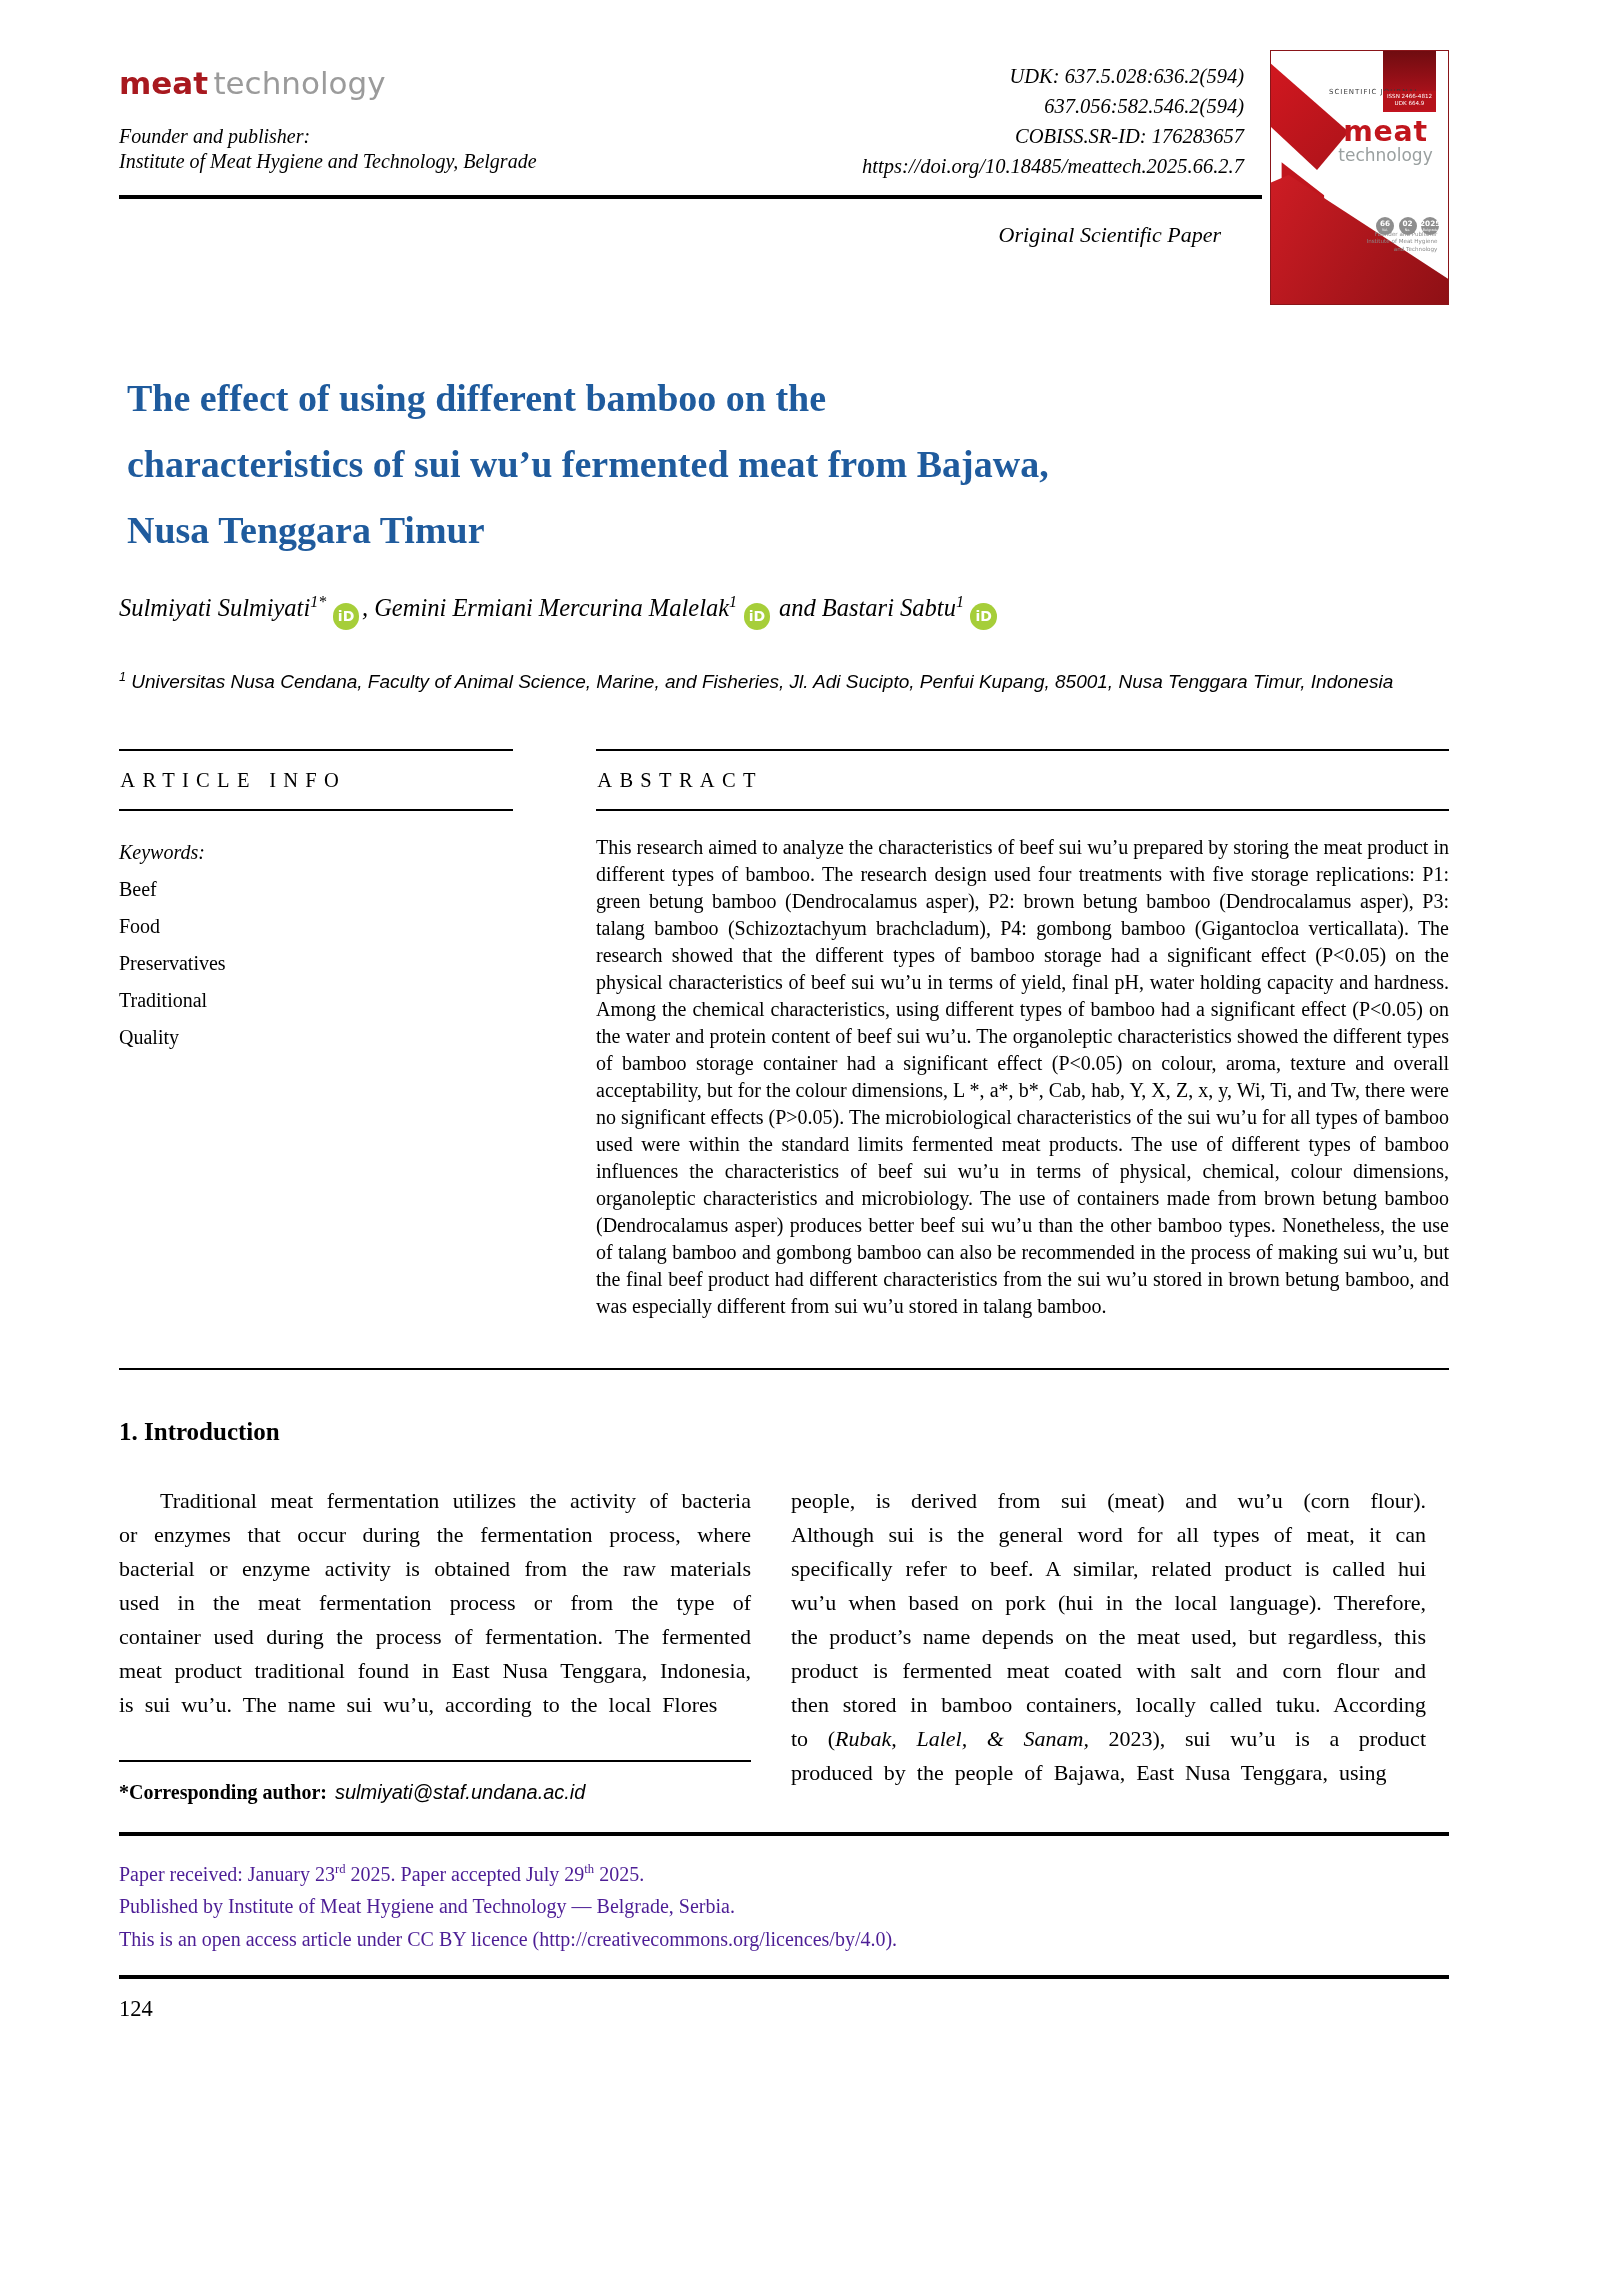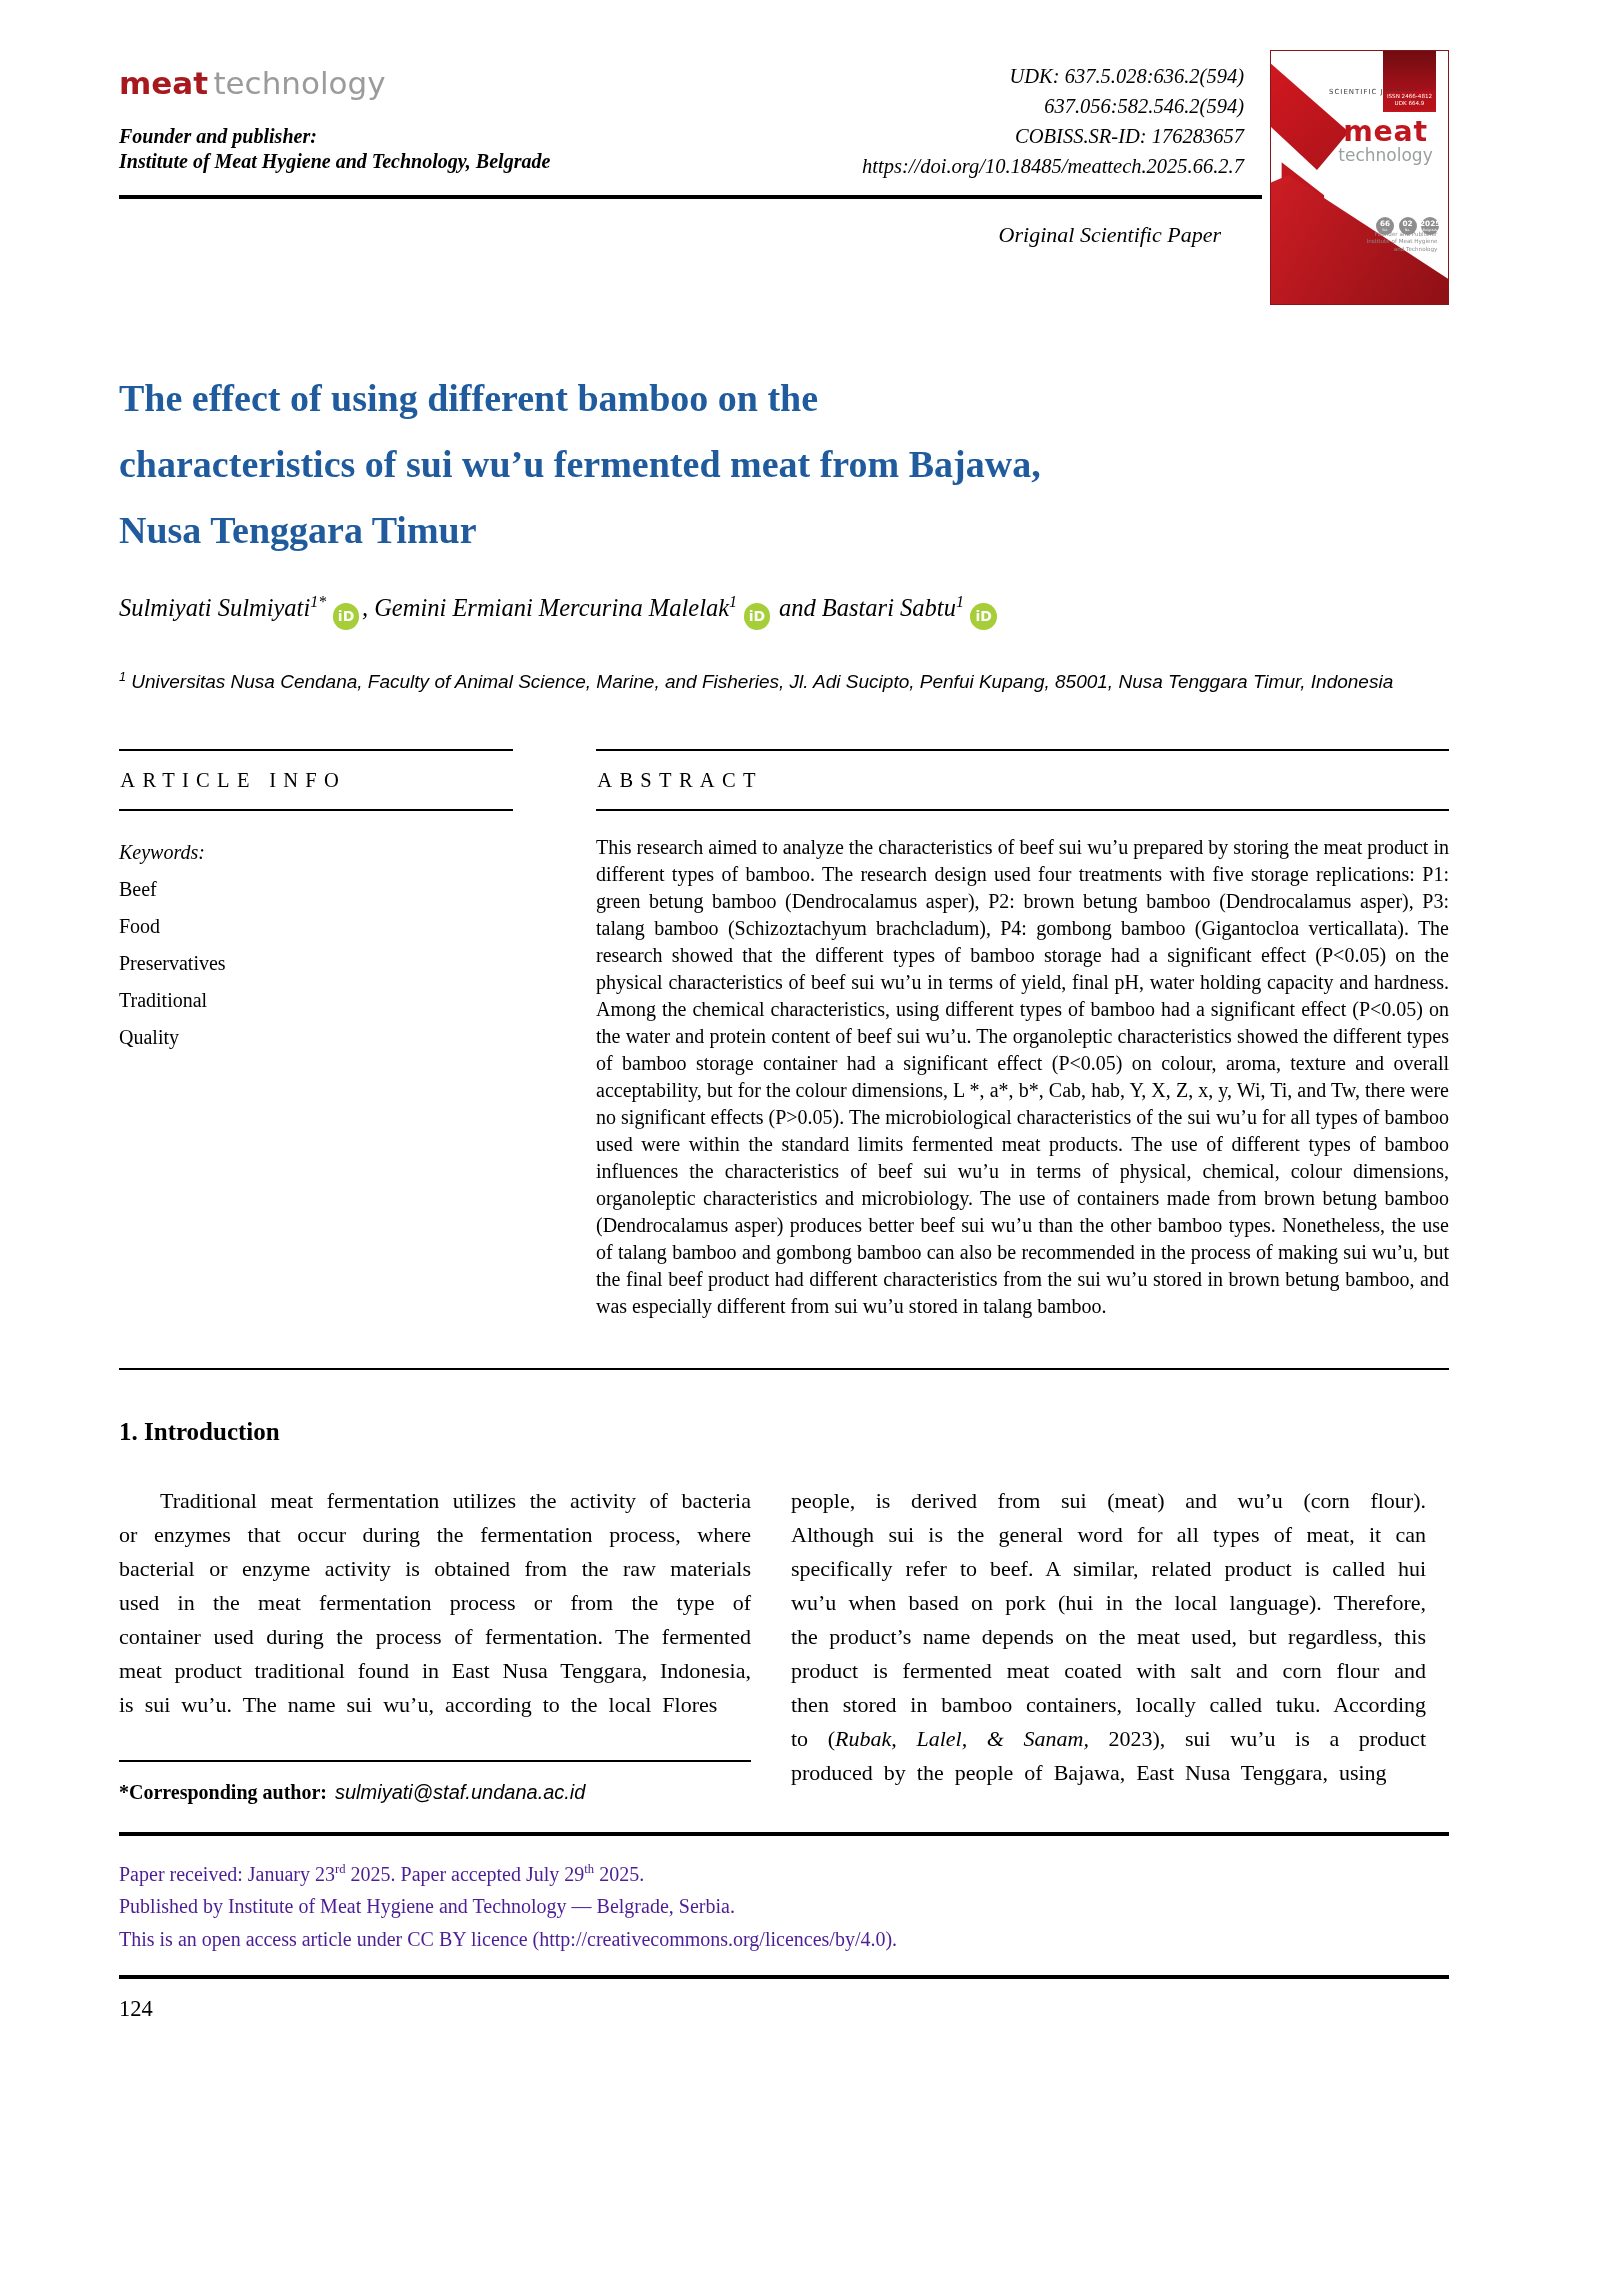--- a/index.html
+++ b/index.html
@@ -8,21 +8,21 @@
     width:1601px; height:2295px; background:#ffffff; margin:0 auto;
     padding:50px 152px 0 119px; position:relative; overflow:hidden;
     font-family:"Liberation Serif", serif; color:#000;
   }
   
   .header { position:relative; min-height:259px; }
   .header-top { display:flex; align-items:center; padding-right:205px; }
   .logo { font-family:"DejaVu Sans", sans-serif; font-size:31px; line-height:34px; padding-top:9.3px; }
   .logo-meat { color:#a8191f; font-weight:bold; }
   .logo-tech { color:#9b9b9b; margin-left:5.3px; }
-  .founder { font-size:20px; font-style:italic; font-weight:bold; line-height:25px; margin-top:24px; }
+  .founder { font-size:20px; font-style:italic; font-weight:normal; line-height:25px; margin-top:24px; }
   .header-meta { margin-left:auto; text-align:right; font-style:italic; font-size:20.5px; line-height:30px; padding-top:10.6px; }
   .header-rule { height:4px; background:#000; margin-top:14.6px; margin-right:187px; }
   .paper-type { text-align:right; margin-right:228px; margin-top:22.5px; font-style:italic; font-size:22px; }
   
   .cover { position:absolute; top:0; right:0; width:179px; height:255px; background:#fff;
            border:1.3px solid #8a1519; overflow:hidden; }
   .cover-art { position:absolute; inset:0; }
   .cover-art-tl { background:linear-gradient(135deg,#d41820,#7e0d12);
                   clip-path:polygon(0% 5%, 44% 32%, 26% 47%, 0% 30%); }
   .cover-art-mid { background:#c0161d; clip-path:polygon(6% 44%, 30% 57%, 30% 74%, 6% 61%); }
@@ -41,21 +41,21 @@
   .cover-logo-tech { font-family:"DejaVu Sans", sans-serif; font-size:17px; line-height:18.5px; color:#9aa0a0; }
   .cover-circles { position:absolute; left:105px; top:166px; display:flex; gap:4.6px; }
   .cover-circle { width:18px; height:18px; border-radius:50%; background:#8e8e8e; color:#fff;
                   display:flex; flex-direction:column; align-items:center; justify-content:center;
                   font-family:"DejaVu Sans", sans-serif; }
   .cover-circle .num { font-size:7.3px; font-weight:bold; line-height:7.3px; }
   .cover-circle .lbl { font-size:3.3px; line-height:4px; }
   .cover-footer { position:absolute; right:10.6px; top:180px; text-align:right;
                   font-family:"DejaVu Sans", sans-serif; font-size:5.6px; line-height:7.3px; color:#8a8a8a; }
   
-  .title { margin-top:56px; color:#1f5b9d; font-weight:bold; font-size:38px; line-height:66px; }
+  .title { margin-top:56px; color:#1f5b9d; font-weight:bold; font-size:38px; line-height:66px;margin-left:8px; }
   .authors { margin-top:30px; font-style:italic; font-size:24.5px; }
   .authors sup { font-size:16px; }
   .orcid { display:inline-flex; width:26.5px; height:26.5px; border-radius:50%; background:#a6ce39;
            color:#fff; align-items:center; justify-content:center; font-family:"DejaVu Sans", sans-serif;
            font-size:14px; font-weight:bold; font-style:normal; vertical-align:-5.3px; margin:0 2.6px 0 6.6px; }
   .affiliation { margin-top:34px; font-family:"Liberation Sans", sans-serif; font-style:italic;
                  font-size:19px; line-height:26.5px; padding-left:20px; text-indent:-20px; max-width:1310px; }
   .affiliation sup { font-size:12.6px; font-style:italic; }
   
   .info-section { margin-top:53px; display:grid; grid-template-columns:394px 853px; column-gap:83px; }

